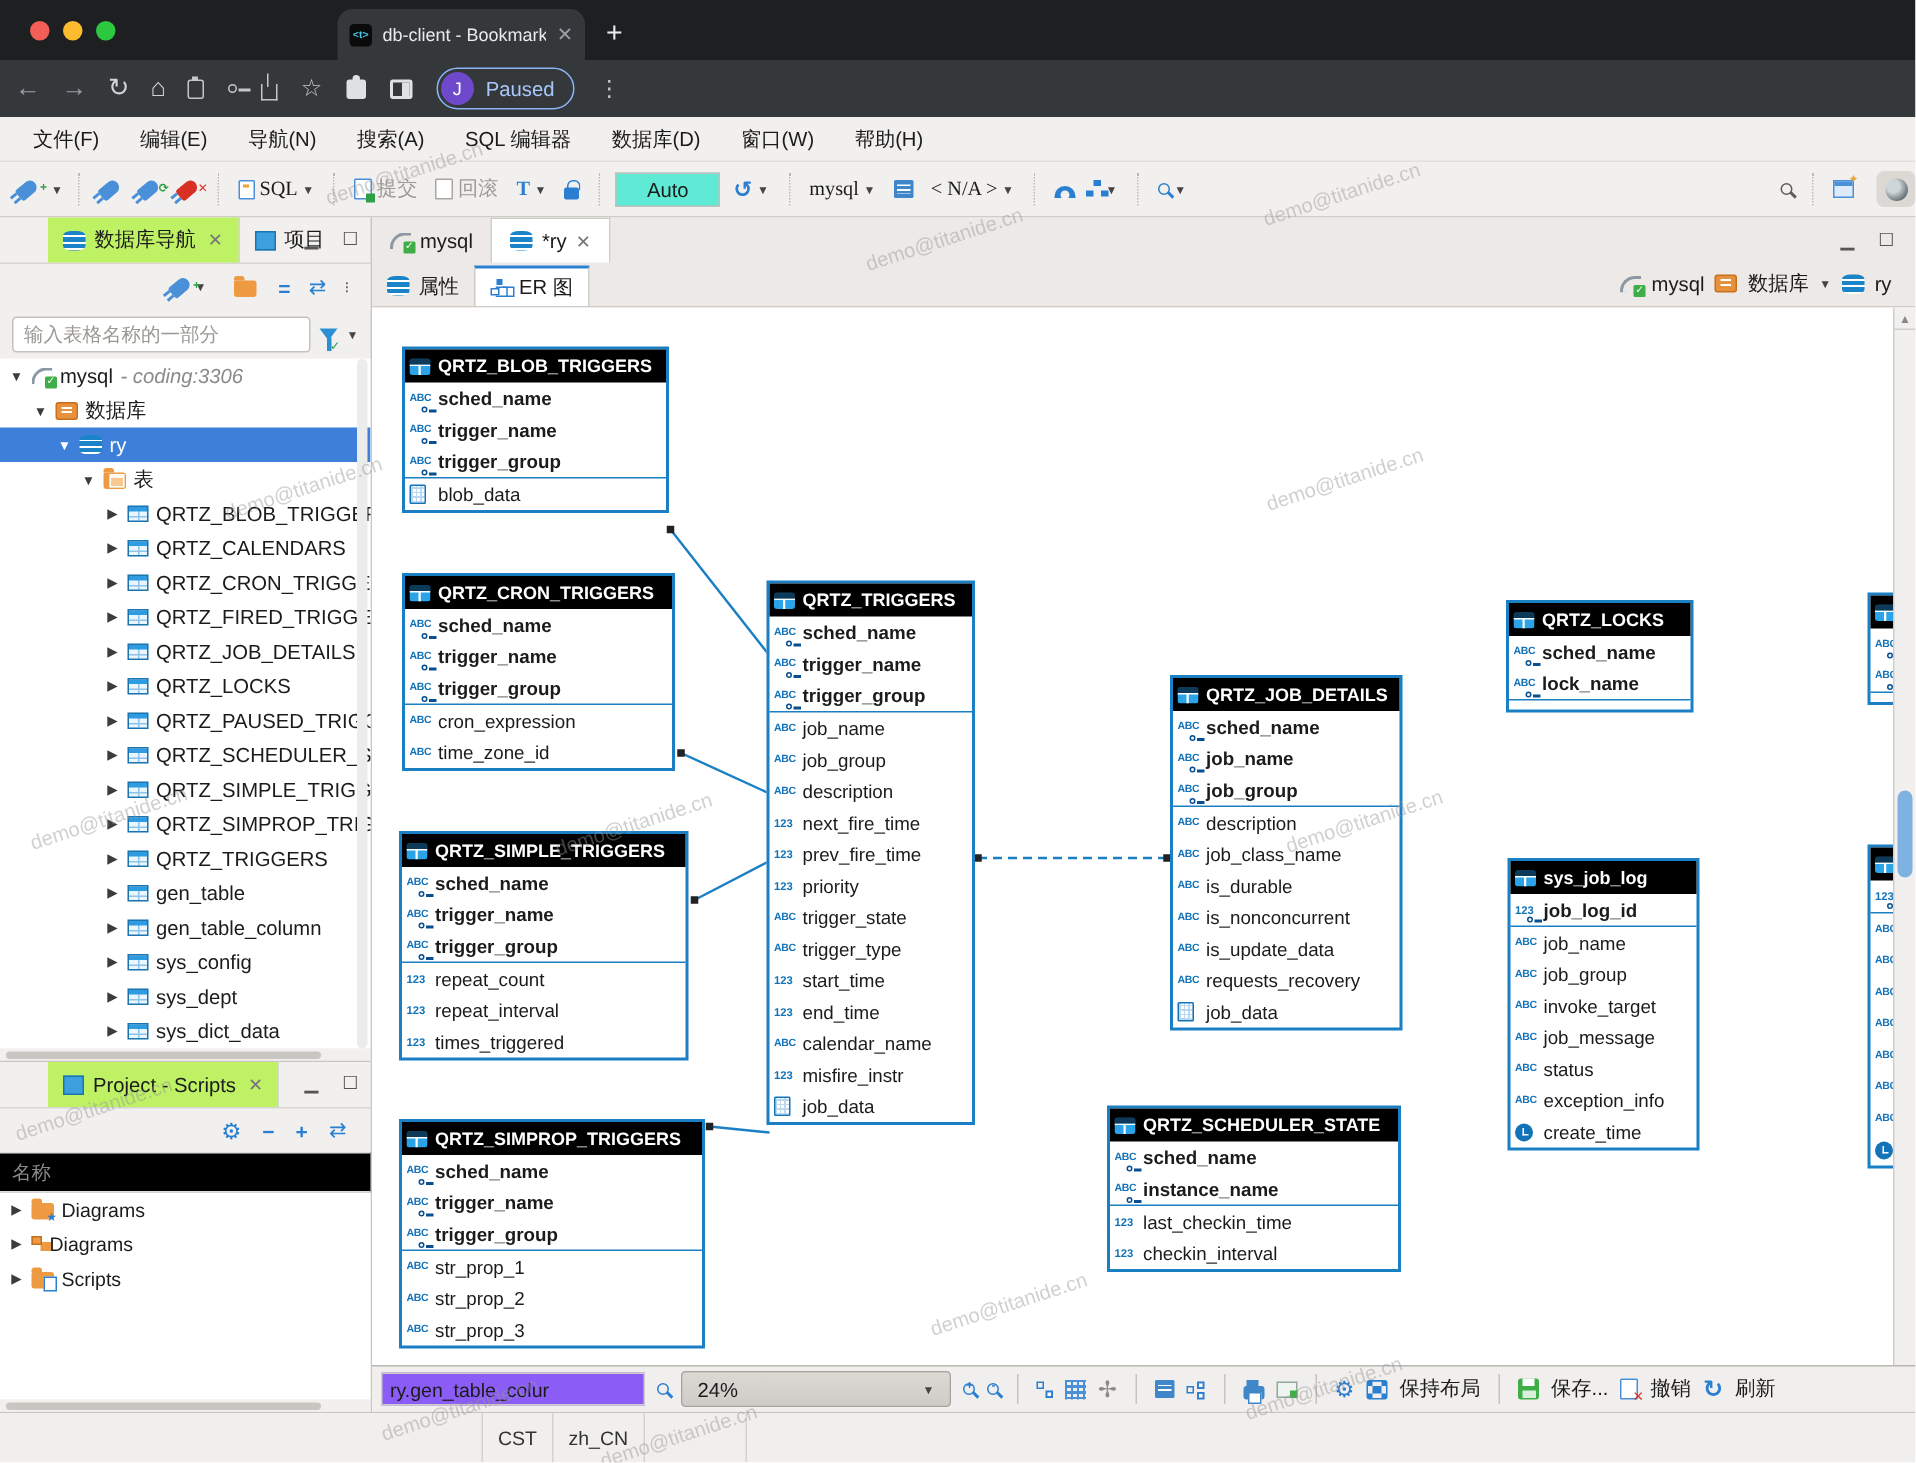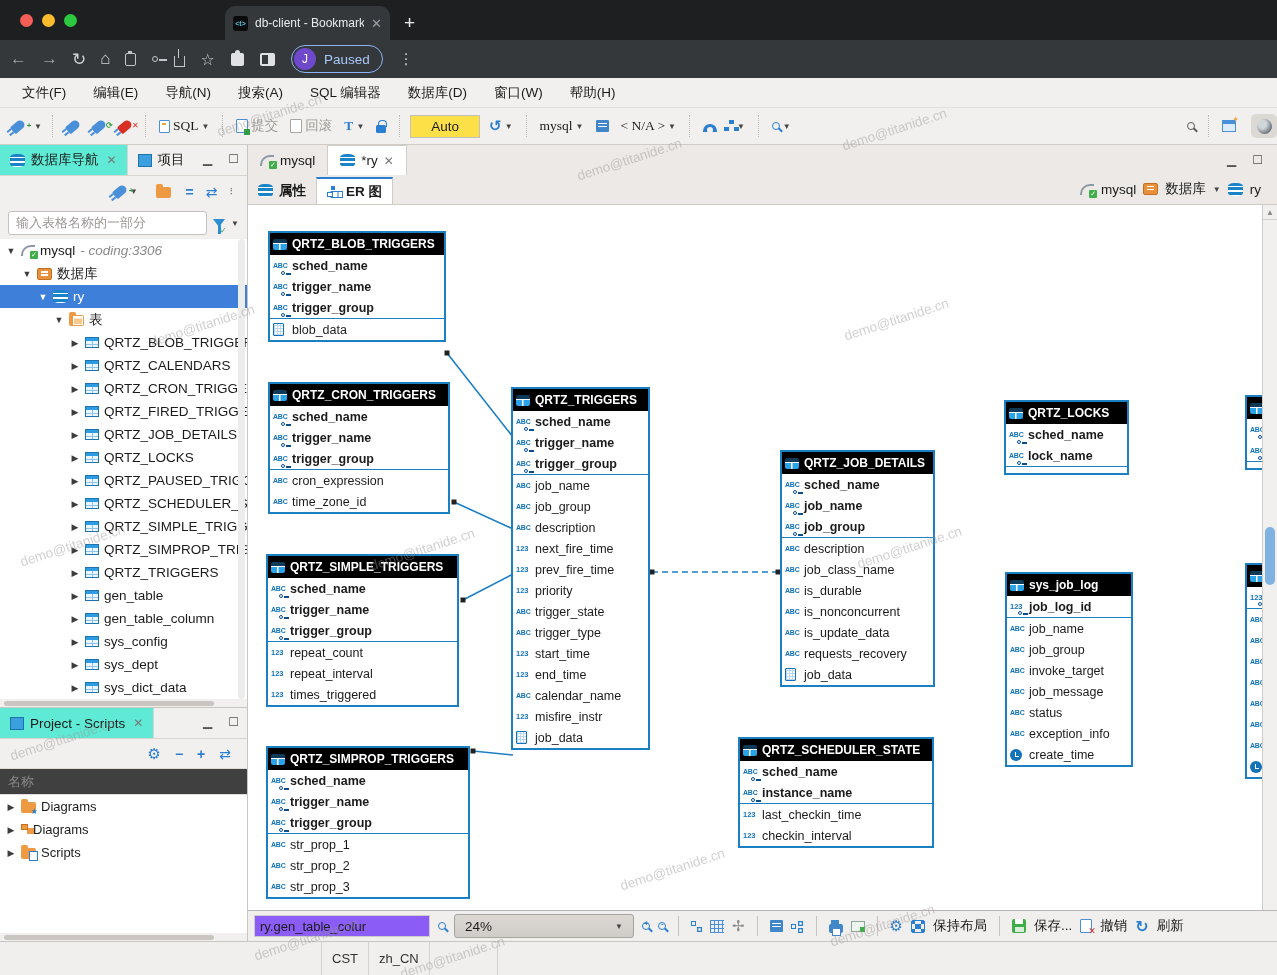--- a/index.html
+++ b/index.html
@@ -50,21 +50,21 @@
   
   .menubar { height:30px; background:#f2f0ee; display:flex; align-items:center; padding-left:22px; gap:27px;
     border-bottom:1px solid #e2dfdc; }
   .menubar span { font-size:13.5px; color:#1b1b1b; }
   .toolbar { height:37px; background:#f2f0ee; border-bottom:1px solid #cfccc8; display:flex; align-items:center;
     padding-left:8px; gap:6px; }
   .tsep { width:1px; height:22px; border-left:1px dotted #bdbab6; margin:0 4px; }
   .tbtn { display:inline-flex; align-items:center; gap:3px; padding:2px 3px; }
   .caret { font-size:8px; color:#444; }
   .dis { color:#9d9a96; }
-  .autbox { background:#fde047; border:1px solid #c4c1bd; padding:3px 20px; font-size:13.5px; }
+  .autbox { background:#5eead4; border:1px solid #c4c1bd; padding:3px 20px; font-size:13.5px; }
   .tlabel { font-size:13.5px;font-family:Liberation Serif, serif; }
   .ic-plug { width:14px; height:9px; background:#4a90d9; border-radius:2px 5px 5px 2px; position:relative; transform:rotate(-40deg); }
   .ic-plug::before{ content:""; position:absolute; left:-5px; top:1px; width:5px; height:2px; background:#4a90d9; box-shadow:0 4px 0 #4a90d9; }
   .badge { position:absolute; font-size:8px; font-weight:bold; right:-5px; bottom:-6px; transform:rotate(40deg);}
   .bplus{ color:#2f9e44; } .bref{ color:#2f9e44; } .bx{ color:#d93025; }
   .ic-doc { width:12px; height:14px; background:#fff; border:1.5px solid #4a90d9; border-radius:1px; position:relative; }
   .ic-doc.gray { border-color:#a9a6a2; }
   .ic-doc .dbadge { position:absolute; right:-3px; bottom:-3px; width:6px; height:6px; }
   .dbadge.green{ background:#2f9e44; } .dbadge.redx{ color:#d93025; font-size:9px; font-weight:bold; line-height:5px;}
   .ic-lock { width:10px; height:8px; background:#2a7fd0; border-radius:1.5px; position:relative; margin-top:5px;}
@@ -80,21 +80,21 @@
   .ic-newwin::after{ content:"✦"; position:absolute; right:-4px; top:-6px; color:#e8a33d; font-size:8px; }
   .globebox { width:26px; height:24px; background:#dcd9d5; border-radius:5px; display:flex; align-items:center; justify-content:center; margin-left:6px;}
   .globe { width:15px; height:15px; border-radius:50%; background:radial-gradient(circle at 35% 35%, #cfd6da 0 30%, #6f7a80 70%, #3c444a 100%); }
   .sqlic { width:11px; height:13px; border:1.5px solid #4a90d9; border-radius:1px; background:linear-gradient(#e8a33d,#e8a33d) 2px 2px/4px 2px no-repeat,#fff; }
 
   
   .workspace { display:flex; height:796px; }
   .sidebar { width:248px; background:#f2f0ee; border-right:1px solid #c9c6c2; display:flex; flex-direction:column; }
   .side-tabs { height:31px; display:flex; align-items:center; border-bottom:1px solid #d8d5d1; position:relative;}
   .stab { display:flex; align-items:center; gap:6px; padding:0 10px; height:100%; font-size:13.5px; }
-  .stab.active { background:#5eead4; border-right:1px solid #d8d5d1; }
+  .stab.active { background:#bef264; border-right:1px solid #d8d5d1;margin-left:32px; }
   .stab .x { color:#777; font-size:12px; margin-left:2px;}
   .winctl { position:absolute; right:8px; top:7px; display:flex; gap:16px; color:#555; font-size:12px; }
   .side-toolbar { height:31px; display:flex; align-items:center; justify-content:flex-end; gap:12px; padding-right:14px; background:#f2f0ee;}
   .filter-row { height:32px; display:flex; align-items:center; gap:6px; padding:0 8px; }
   .filter-input { flex:1; height:24px; background:#fff; border:1px solid #c4c1bd; border-radius:3px;
     color:#9b9893; font-size:13px; padding:0 7px; display:flex; align-items:center; white-space:nowrap; overflow:hidden;}
   .ic-funnel { width:0; height:0; border-left:6px solid transparent; border-right:6px solid transparent; border-top:8px solid #2a8fd4; position:relative; }
   .ic-funnel::before { content:""; position:absolute; left:-1.5px; top:-2px; width:3px; height:9px; background:#2a8fd4; }
   .ic-funnel::after { content:"✓"; position:absolute; left:1px; top:-1px; color:#2f9e44; font-size:8px; font-weight:bold; }
   .tree { flex:1; background:#fff; overflow:hidden; position:relative; font-size:13.5px; }
@@ -128,31 +128,31 @@
   .i-gear { color:#2a7fd0; font-size:15px; }
   .i-min { color:#2a7fd0; font-weight:bold; font-size:14px; }
   .i-plus { color:#2a7fd0; font-weight:bold; font-size:14px; }
   .i-sync { color:#2a7fd0; font-size:14px; }
   .i-dots { color:#666; font-size:11px; letter-spacing:0; }
 
   
   .proj-panel { height:234px; border-top:1px solid #c9c6c2; display:flex; flex-direction:column; background:#f2f0ee;}
   .proj-tabs { height:31px; display:flex; align-items:center; position:relative; border-bottom:1px solid #d8d5d1;}
   .proj-toolbar { height:29px; display:flex; align-items:center; justify-content:flex-end; gap:14px; padding-right:16px;}
-  .name-hdr { height:27px; background:#404040; border-bottom:1px solid #e0ddd9; color:#8a8a8a; display:flex; align-items:center; padding-left:8px; border-top:1px solid #e0ddd9;}
+  .name-hdr { height:27px; background:#000000; border-bottom:1px solid #e0ddd9; color:#8a8a8a; display:flex; align-items:center; padding-left:8px; border-top:1px solid #e0ddd9;}
   .proj-list { flex:1; background:#fff; }
 
   
   .main { flex:1; display:flex; flex-direction:column; background:#ece9e6; position:relative;}
   .ed-tabs { height:30px; display:flex; align-items:flex-end; position:relative; }
   .edtab { height:30px; display:flex; align-items:center; gap:6px; padding:0 12px; font-size:13.5px; }
   .edtab.active { background:#fff; border:1px solid #d0cdc9; border-bottom:none; }
   .edtab .x{ color:#777; font-size:12px; }
   .subtab-row { height:30px; display:flex; align-items:flex-end; border-bottom:1px solid #cfcbc7; position:relative; }
-  .subtab { height:27px; display:flex; align-items:center; gap:6px; padding:0 10px; font-size:13.5px;font-weight:bold; }
+  .subtab { height:27px; display:flex; align-items:center; gap:6px; padding:0 10px; font-size:13.5px; }
   .subtab.active { background:#fff; border:1px solid #cfcbc7; border-bottom:none; border-top:2px solid #2a7fd0; }
   .bcrumb { position:absolute; right:16px; top:5px; display:flex; align-items:center; gap:7px; font-size:13.5px; }
   .i-orgchart { width:13px; height:11px; position:relative; flex:none;}
   .i-orgchart::before{ content:""; position:absolute; top:0; left:4px; width:4px; height:4px; background:#2a7fd0; }
   .i-orgchart::after{ content:""; position:absolute; bottom:0; left:0; width:3.5px; height:3.5px; background:#fff; border:1px solid #2a7fd0; box-shadow:4.5px 0 0 -0px #fff,4.5px 0 0 1px #2a7fd0,9px 0 0 0 #fff,9px 0 0 1px #2a7fd0; }
 
   
   .canvas-wrap { flex:1; position:relative; background:#fff; display:flex; }
   .canvas { position:relative; width:1014px; height:100%; overflow:hidden; }
   .canvas svg { position:absolute; left:0; top:0; }

